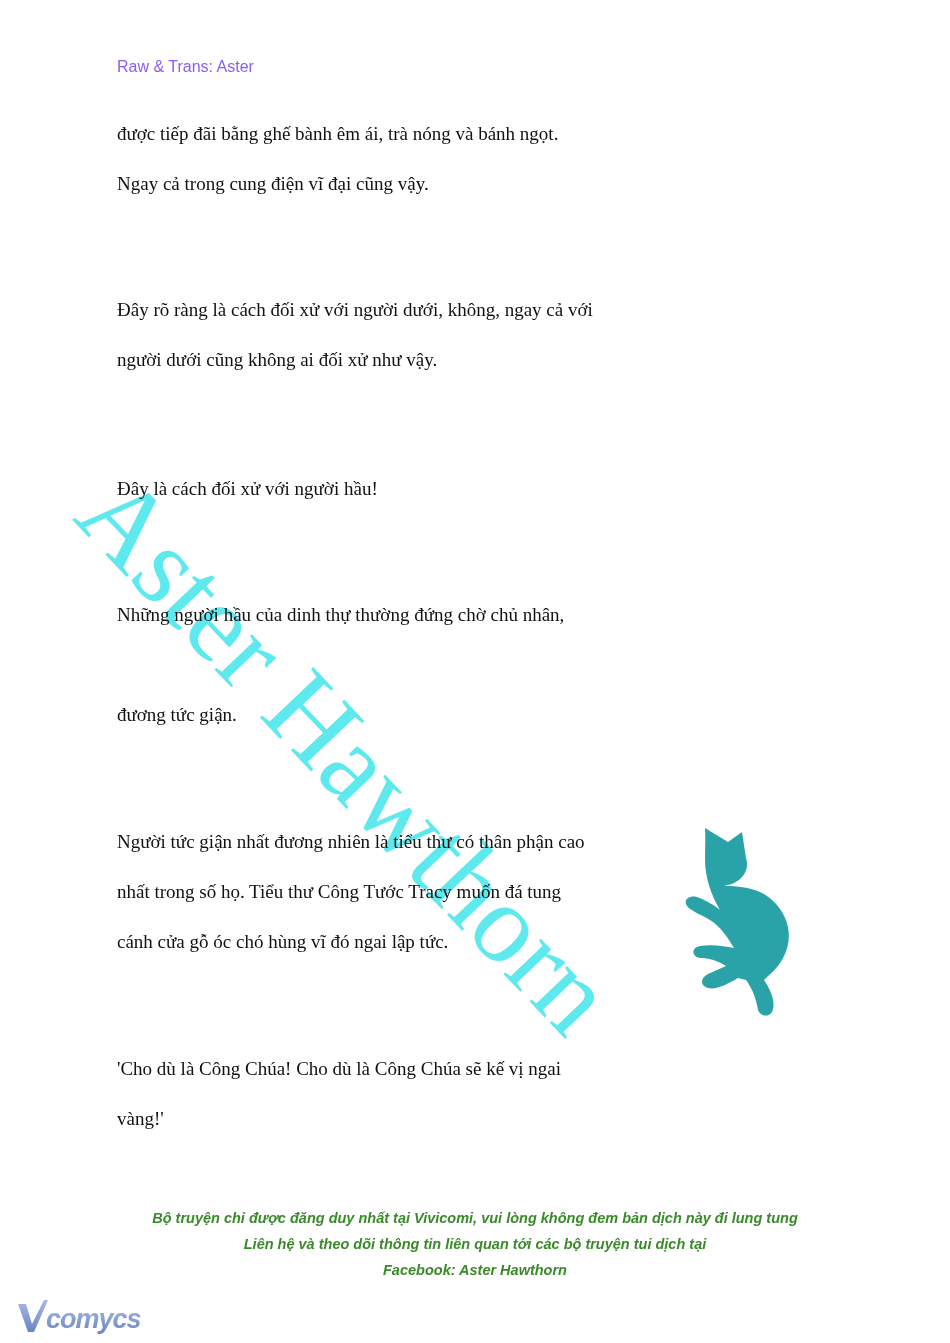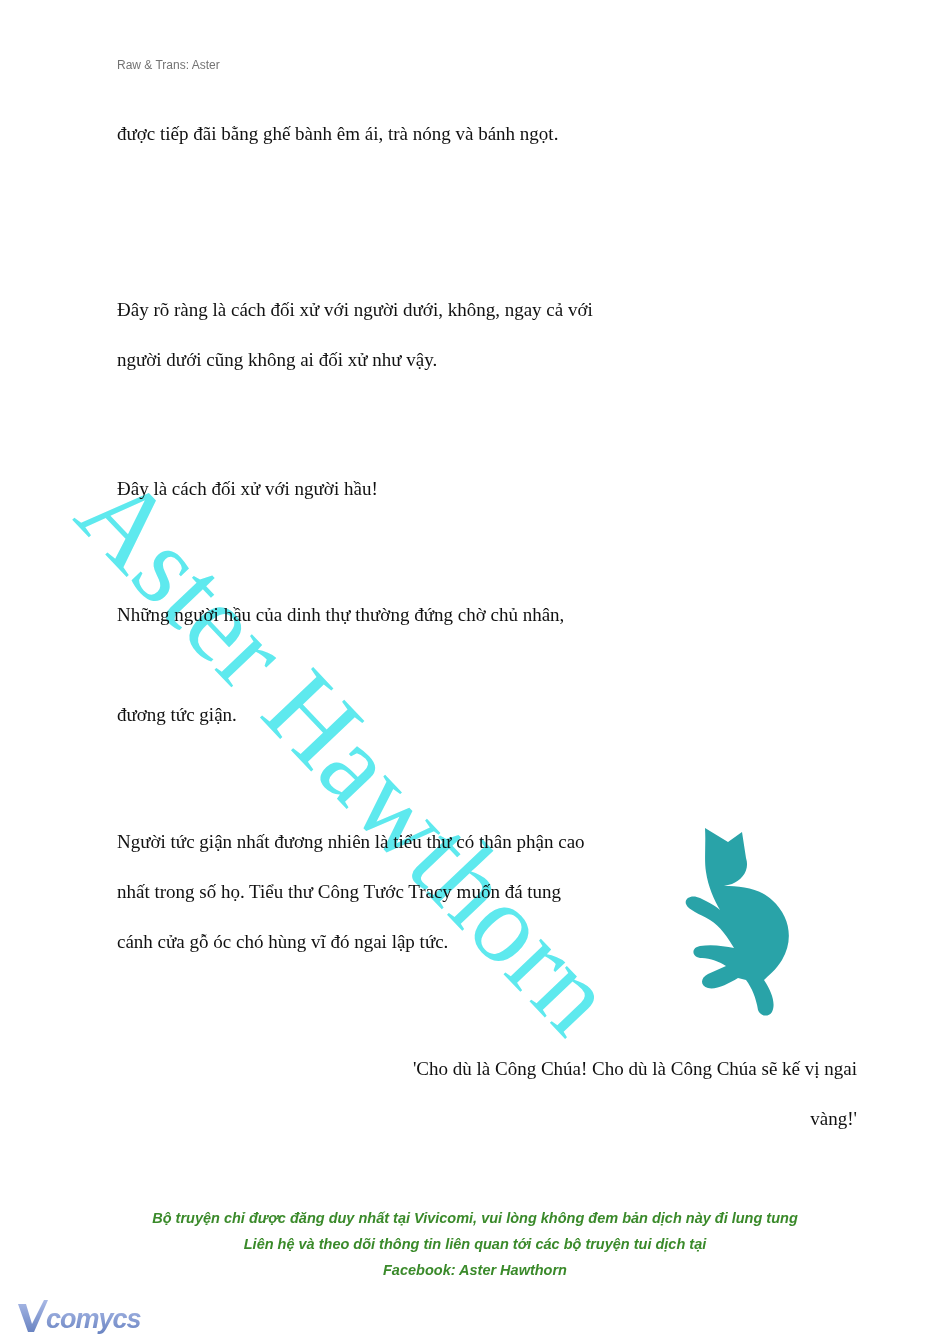--- a/index.html
+++ b/index.html
@@ -12,22 +12,22 @@
       width: 950px;
       height: 1343px;
       background: #ffffff;
       overflow: hidden;
     }
     .header {
       position: absolute;
       left: 117px;
       top: 58px;
       font-family: "Liberation Sans", sans-serif;
-      font-size: 12px;
-      color: #737373;
+      font-size: 16px;
+      color: #8b5cf6;
     }
     .body-text {
       position: absolute;
       left: 117px;
       width: 740px;
       font-family: "Liberation Serif", serif;
       font-size: 19px;
       line-height: 50px;
       color: #111111;
       margin: 0;
@@ -79,20 +79,21 @@
 <body>
 
 <div class="page">
 
   <div class="header">Raw &amp; Trans: Aster</div>
 
   <div class="watermark">Aster Hawthorn</div>
 
   <p class="body-text" style="top:109px;">
     <span>được tiếp đãi bằng ghế bành êm ái, trà nóng và bánh ngọt.</span><br>
+    <span>Ngay cả trong cung điện vĩ đại cũng vậy.</span>
   </p>
 
   <p class="body-text" style="top:285px;">
     <span>Đây rõ ràng là cách đối xử với người dưới, không, ngay cả với</span><br>
     <span>người dưới cũng không ai đối xử như vậy.</span>
   </p>
 
   <p class="body-text" style="top:464px;">
     <span>Đây là cách đối xử với người hầu!</span>
   </p>
@@ -102,21 +103,21 @@
     <br>
     <span>đương tức giận.</span>
   </p>
 
   <p class="body-text" style="top:817px;">
     <span>Người tức giận nhất đương nhiên là tiểu thư có thân phận cao</span><br>
     <span>nhất trong số họ. Tiểu thư Công Tước Tracy muốn đá tung</span><br>
     <span>cánh cửa gỗ óc chó hùng vĩ đó ngai lập tức.</span>
   </p>
 
-  <p class="body-text" style="top:1044px;text-align:right;">
+  <p class="body-text" style="top:1044px;">
     <span>'Cho dù là Công Chúa! Cho dù là Công Chúa sẽ kế vị ngai</span><br>
     <span>vàng!'</span>
   </p>
 
   <svg class="cat" viewBox="0 0 140 200">
     <path fill="#29a3a8" d="
       M 25 8
       L 48 22
       L 62 12
       L 66 38

